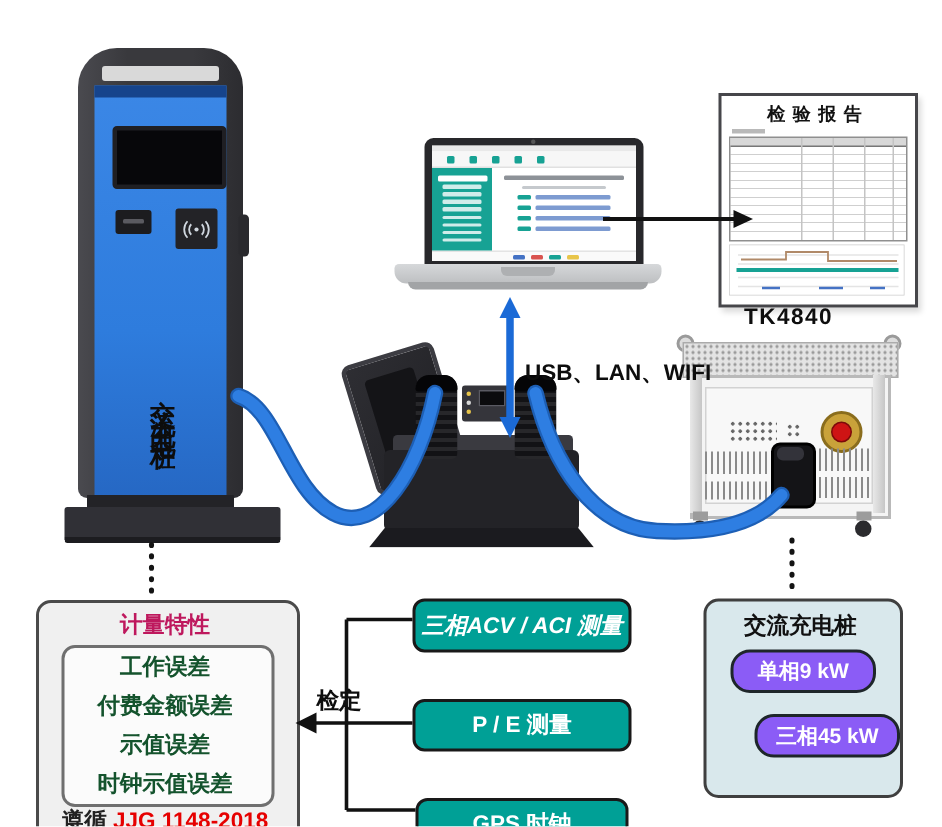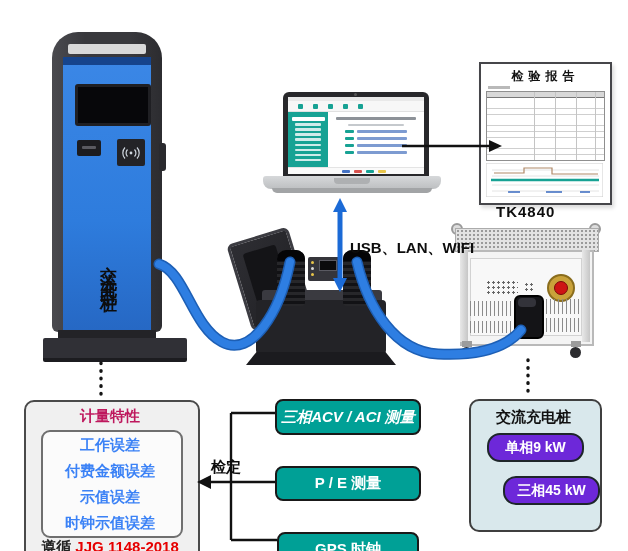--- a/index.html
+++ b/index.html
@@ -80,34 +80,34 @@
      background-image:repeating-linear-gradient(180deg,rgba(255,255,255,.09) 0 3px,transparent 3px 6px);}
   .ts-conn-cap{top:250px;width:28px;height:11px;background:#050507;border-radius:9px 9px 2px 2px;}
   .ts-panel{left:308px;top:257px;width:32px;height:24px;background:#35353b;border-radius:2px;}
   .ts-disp{left:319px;top:260px;width:16px;height:9px;background:#0b0b0d;border:1px solid #5a5a62;}
   .led{width:3px;height:3px;border-radius:50%;}
 
   
   .metro-box{left:24px;top:400px;width:172px;height:160px;background:#f0f0f0;border:2px solid #4a4a4a;border-radius:10px;}
   .metro-title{left:24px;top:407px;width:172px;text-align:center;font-size:15px;font-weight:bold;color:#be185d;font-family:Liberation Mono, monospace;}
   .metro-inner{left:41px;top:430px;width:138px;height:104px;background:#fbfbfb;border:2px solid #6f6f6f;border-radius:9px;}
-  .metro-item{width:138px;text-align:center;font-size:15px;font-weight:bold;color:#3b82f6;line-height:26px;}
+  .metro-item{width:138px;text-align:center;font-size:15px;font-weight:bold;color:#14532d;line-height:26px;}
   .metro-items{left:41px;top:432px;}
   .metro-footer{left:24px;top:538px;width:172px;text-align:center;font-size:15px;font-weight:bold;color:#222;white-space:nowrap;}
   .metro-footer .std{color:#e60000;}
 
   .teal-box{background:#00a096;border:2px solid #191919;border-radius:8px;color:#fff;font-weight:bold;
      display:flex;align-items:center;justify-content:center;font-size:15px;}
   .tb1{left:275px;top:399px;width:142px;height:32px;font-style:italic;}
   .tb2{left:275px;top:466px;width:142px;height:31px;}
   .tb3{left:277px;top:532px;width:138px;height:31px;}
 
   .power-box{left:469px;top:399px;width:129px;height:129px;background:#d9e8ec;border:2px solid #3f3f3f;border-radius:10px;}
   .power-title{left:469px;top:408px;width:129px;text-align:center;font-size:15px;font-weight:bold;color:#111;}
-  .power-pill{left:487px;width:93px;height:25px;background:#6d28d9;border:2px solid #1e262a;border-radius:13px;
+  .power-pill{left:487px;width:93px;height:25px;background:#8b5cf6;border:2px solid #1e262a;border-radius:13px;
      color:#fff;font-weight:bold;font-size:14px;display:flex;align-items:center;justify-content:center;}
   .pp1{top:433px;} .pp2{top:476px;margin-left:16px;}
 
   
   .lbl{font-weight:bold;color:#0d0d0d;z-index:6;}
   .lbl-export{left:403px;top:118px;width:96px;text-align:center;font-size:15px;}
   .lbl-comm{left:350px;top:227px;font-size:15px;margin-top:12px;}
   .lbl-tk{left:496px;top:203px;font-size:15px;letter-spacing:1px;}
   .lbl-tester{left:258px;top:364px;width:150px;text-align:center;font-size:15.5px;}
   .lbl-verify{left:203px;top:458px;width:46px;text-align:center;font-size:15px;}

